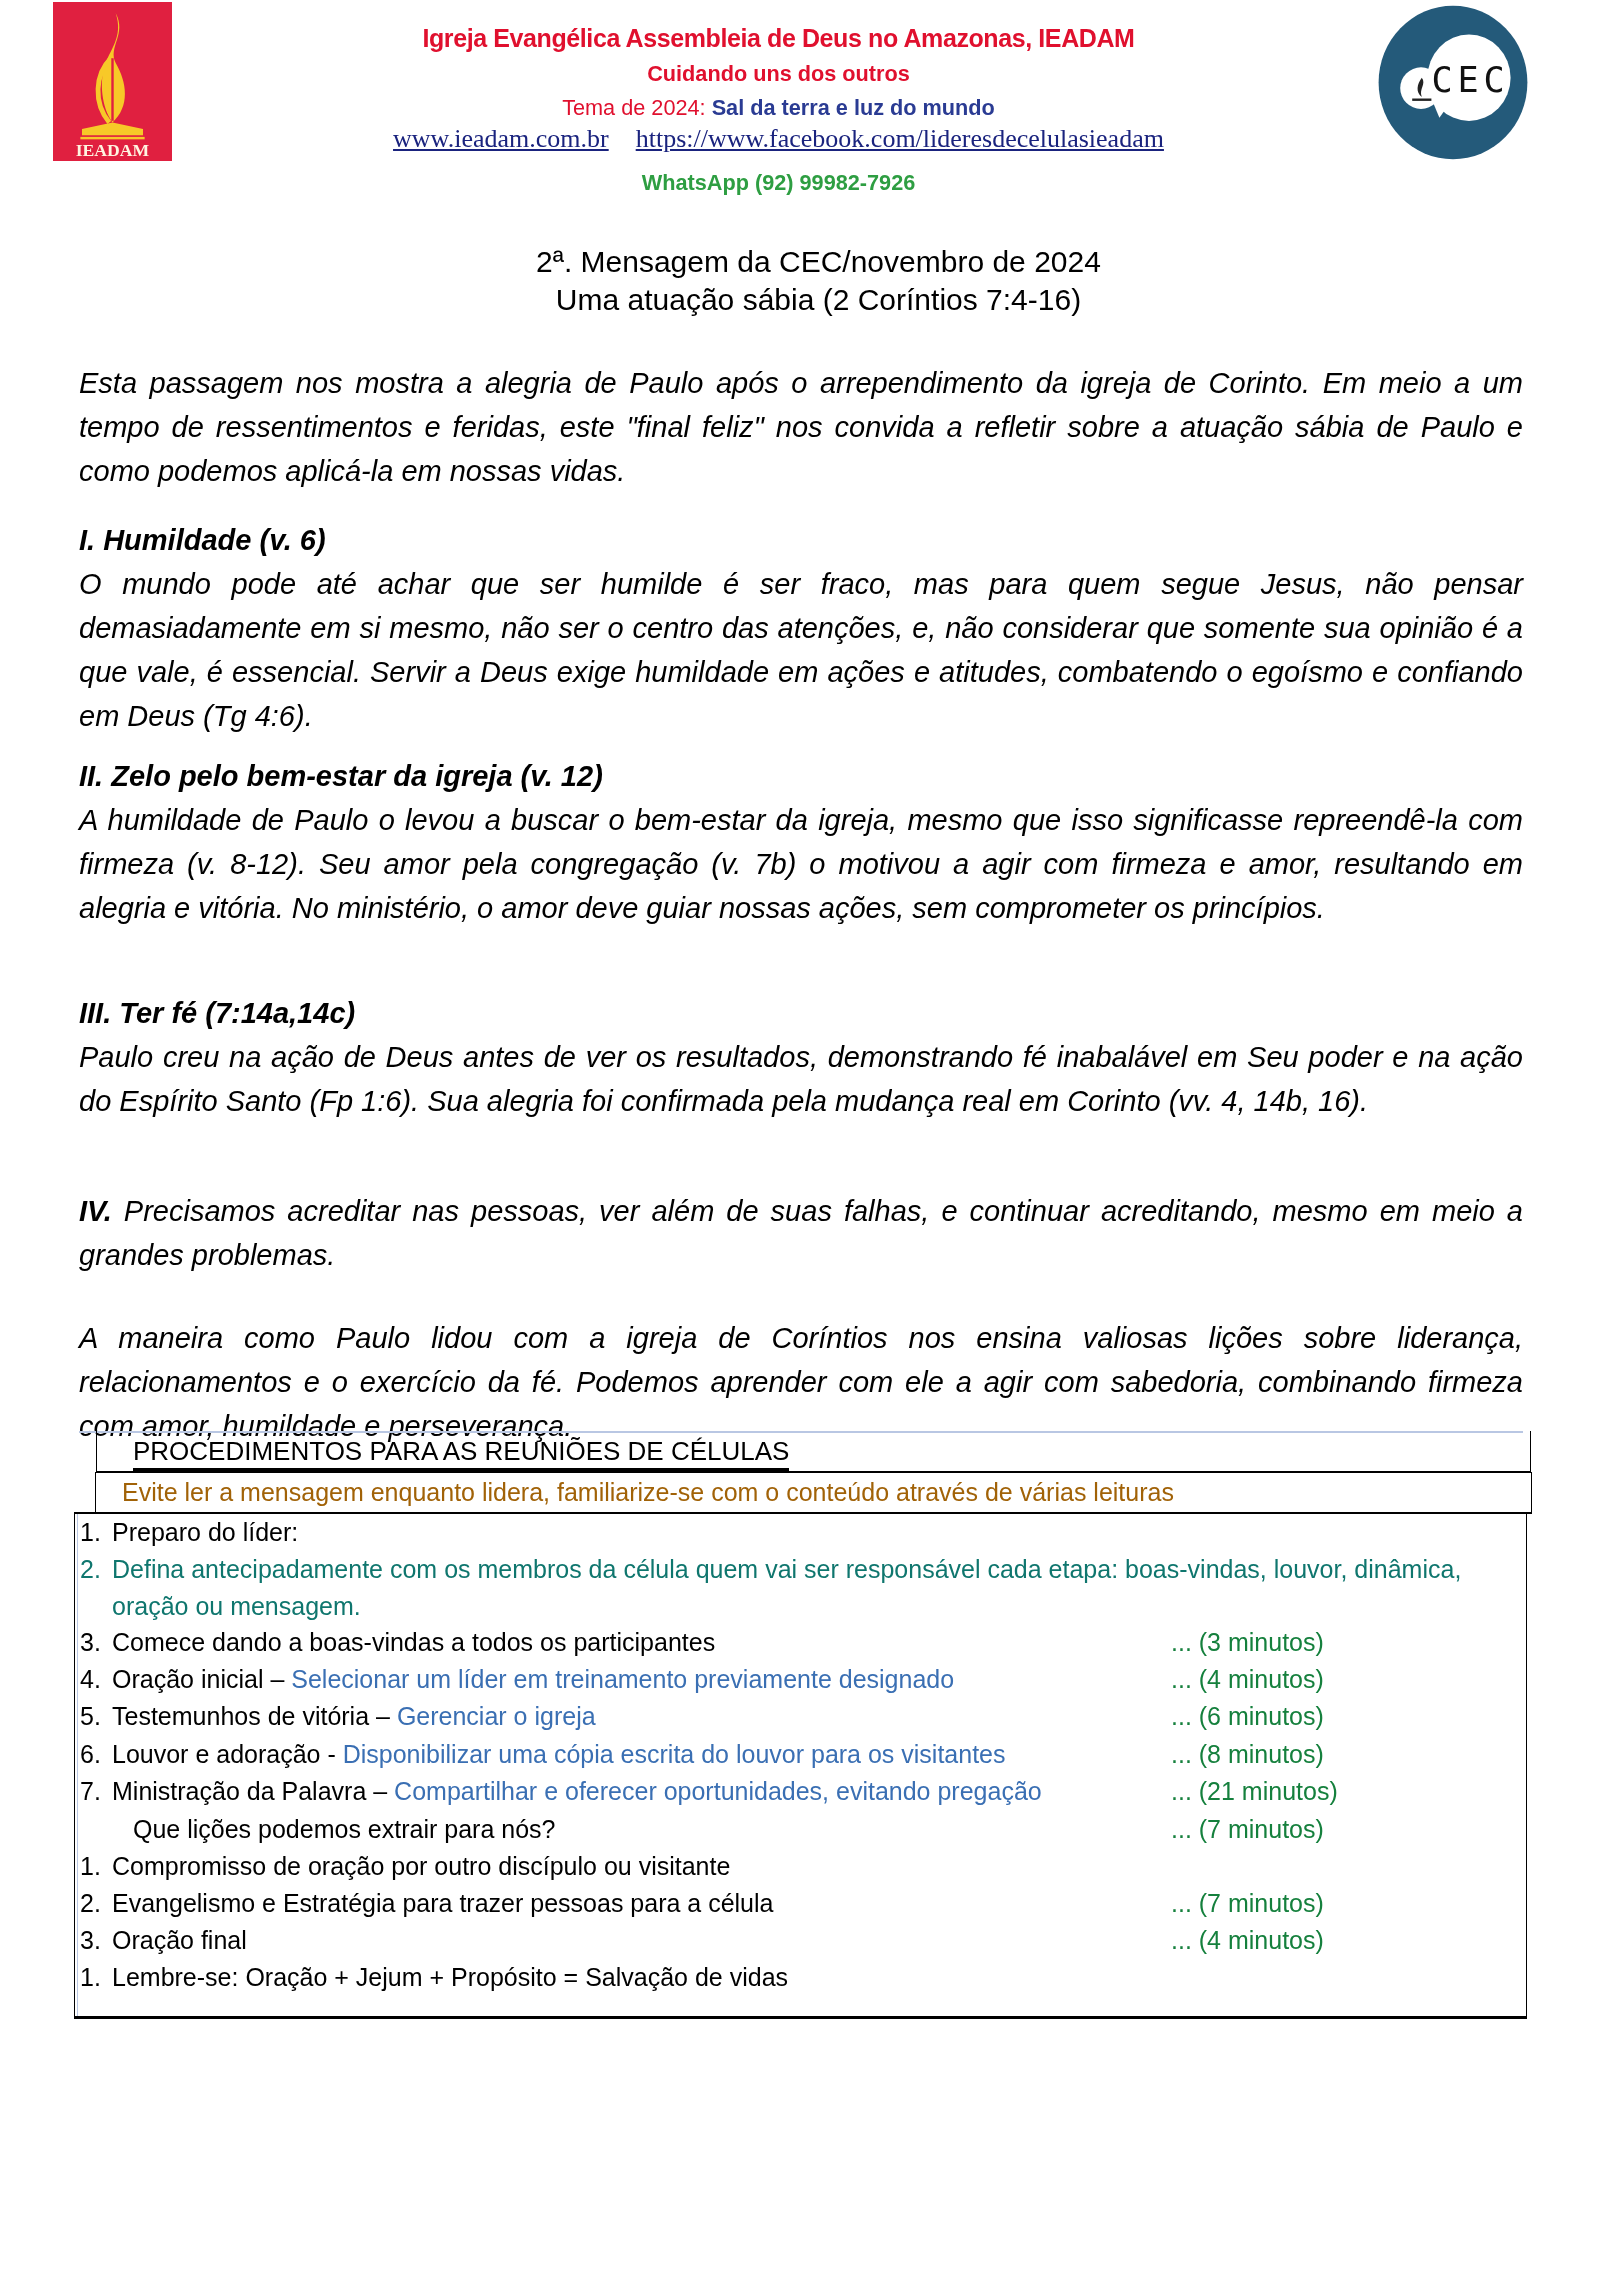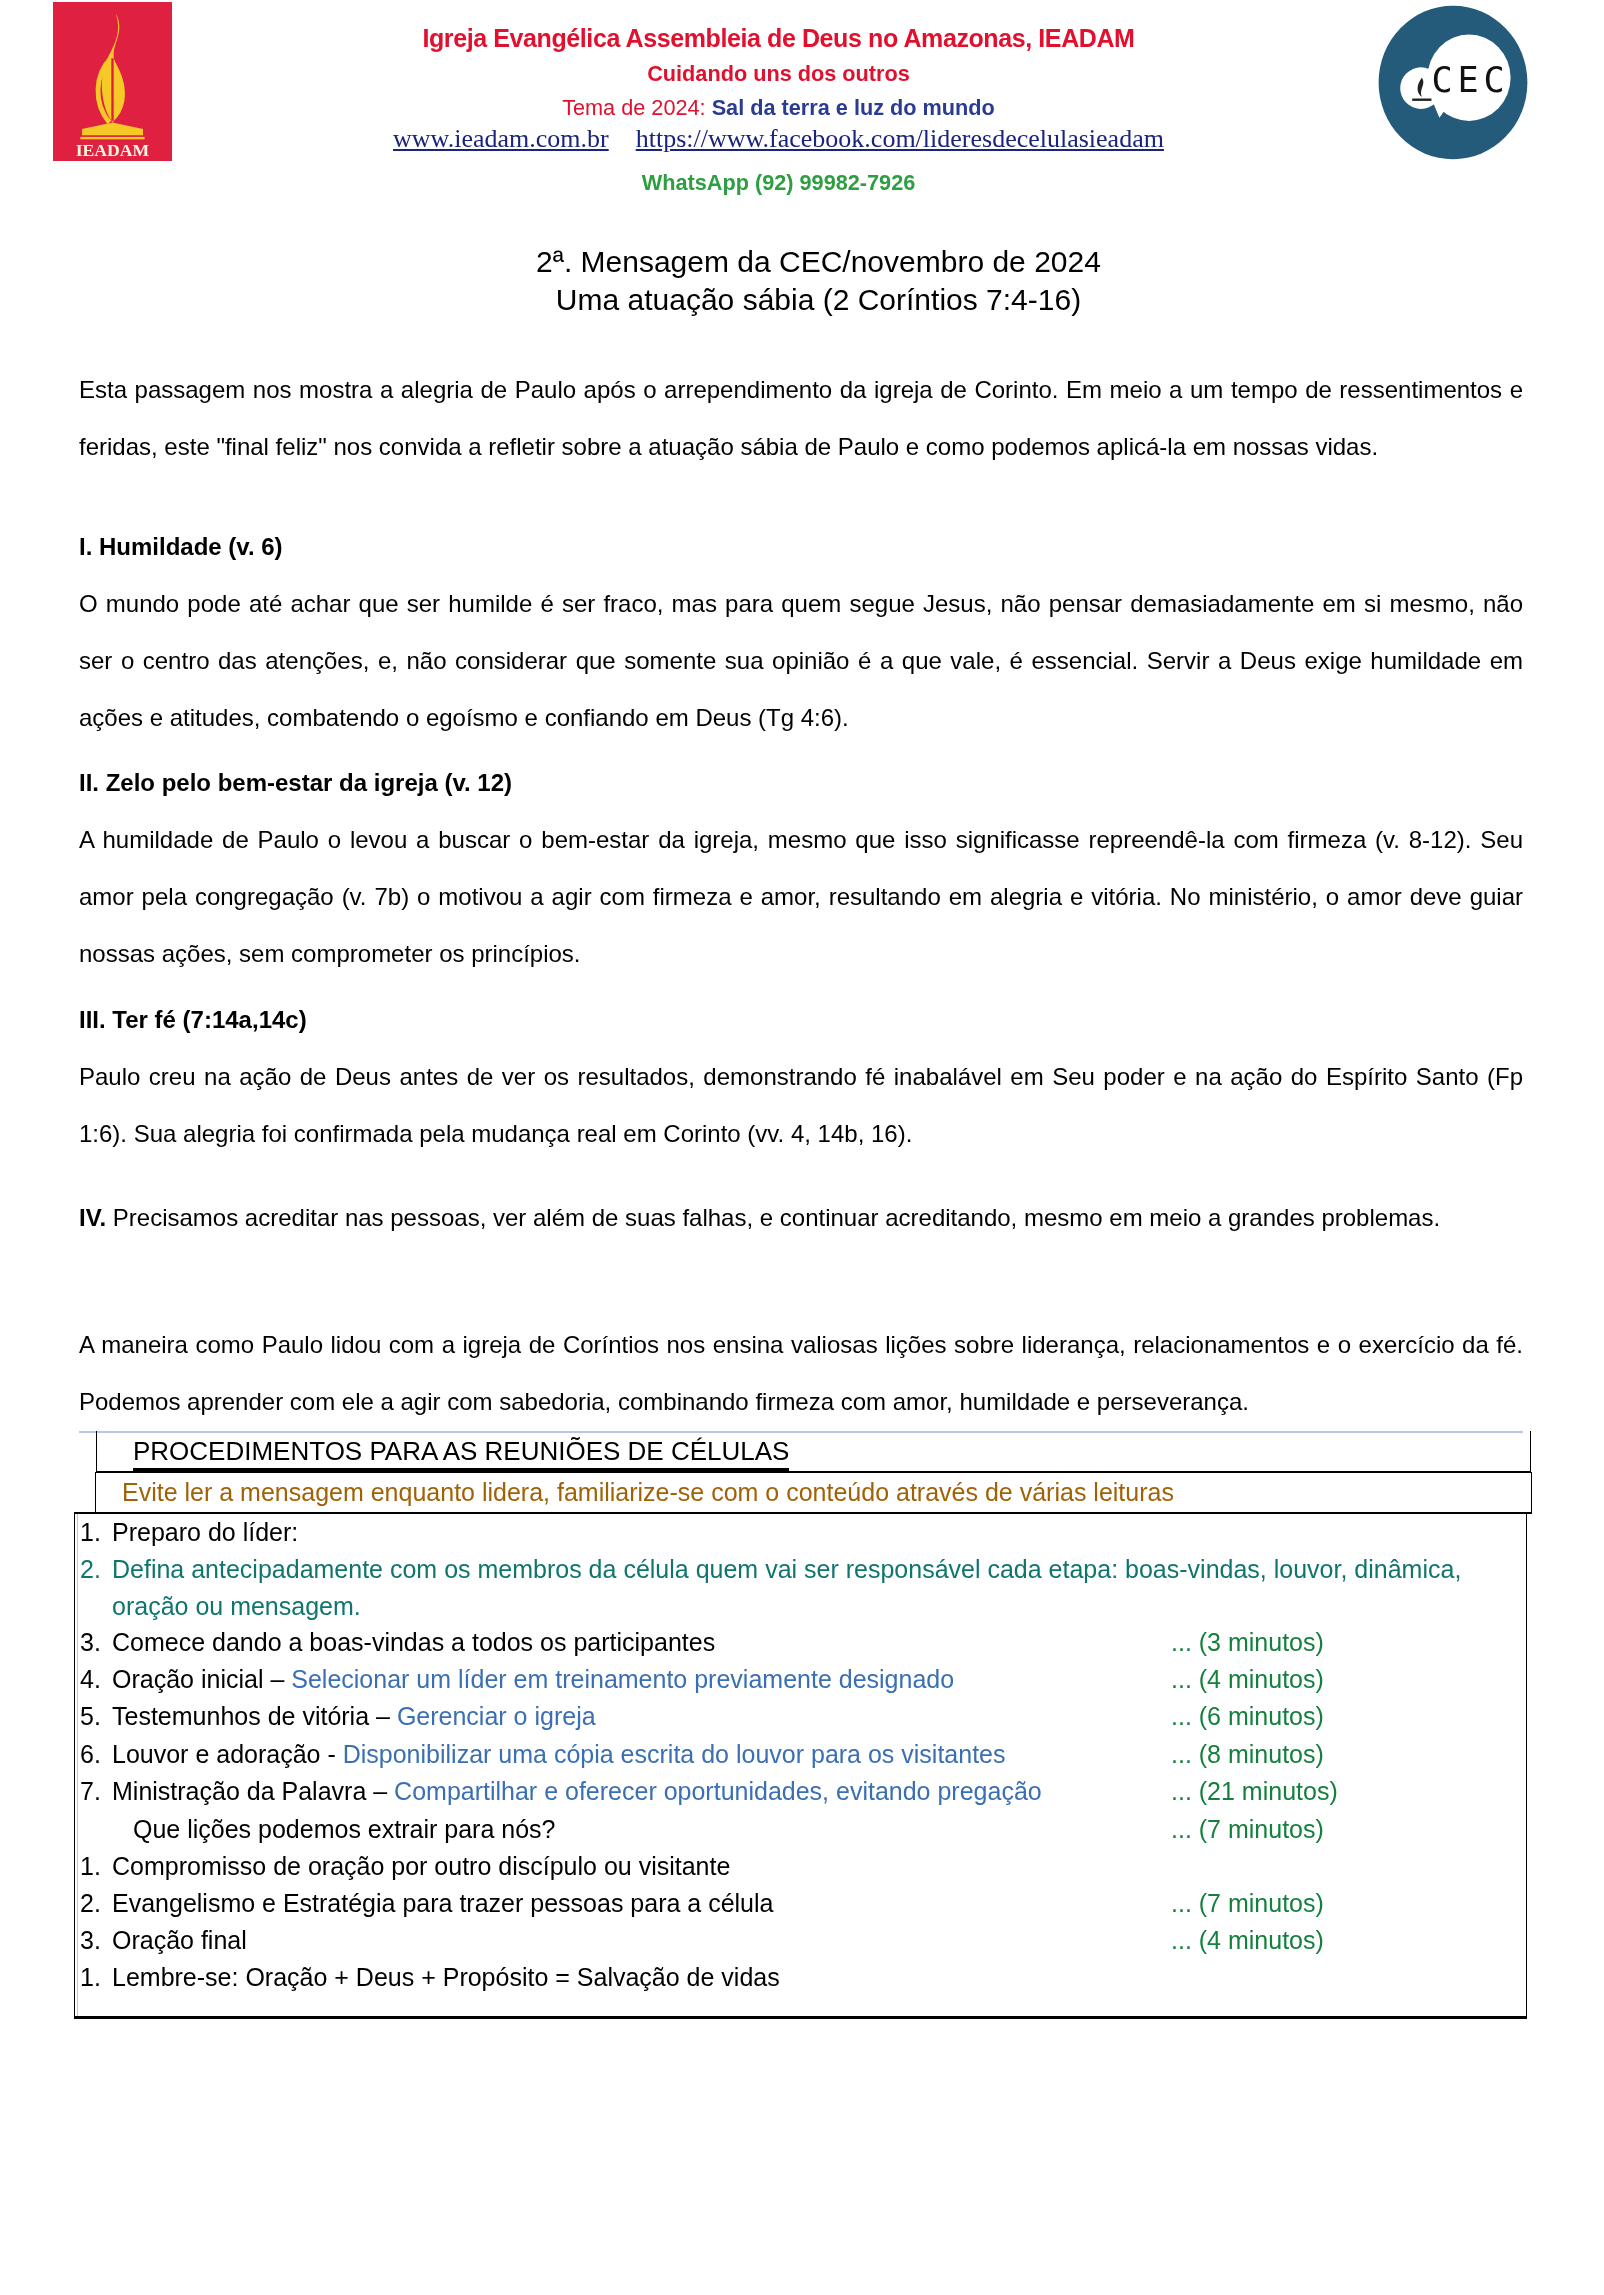--- a/index.html
+++ b/index.html
@@ -20,21 +20,21 @@
   .hdr-links a { color: #1a237e; text-decoration: underline; }
   .hdr-links .gap { display: inline-block; width: 27px; }
   .hdr-wa { top: 170px; font-size: 21.7px; font-weight: bold; color: #2e9e42; }
 
   
   .title { position: absolute; left: 16px; width: 1605px; text-align: center; font-size: 30px; white-space: nowrap; }
   .title1 { top: 245px; }
   .title2 { top: 283px; }
 
   
-  .para { position: absolute; left: 79px; width: 1444px; font-size: 24px; line-height: 57px; text-align: justify; }
+  .para { position: absolute; left: 79px; width: 1444px; font-size: 29px; line-height: 44px; text-align: justify; font-style: italic; }
   .para .h { font-weight: bold; display: block; }
   .p-intro { top: 361px; }
   .s1 { top: 518px; }
   .s2 { top: 754px; }
   .s3 { top: 991px; }
   .s4 { top: 1189px; }
   .p-concl { top: 1316px; }
 
   
   .box-outer-faint { position: absolute; left: 79px; top: 1431px; width: 1444px; height: 1.6px; background: #b9c7e3; }
@@ -121,14 +121,14 @@
 <div class="row blue-row cont" style="top:1589px"><span>oração ou mensagem.</span></div>
 <div class="row" style="top:1625px"><span class="num">3.</span><span>Comece dando a boas-vindas a todos os participantes</span><span class="time">... (3 minutos)</span></div>
 <div class="row" style="top:1662px"><span class="num">4.</span><span>Oração inicial – </span><span class="blue">Selecionar um líder em treinamento previamente designado</span><span class="time">... (4 minutos)</span></div>
 <div class="row" style="top:1699px"><span class="num">5.</span><span>Testemunhos de vitória – </span><span class="blue">Gerenciar o igreja</span><span class="time">... (6 minutos)</span></div>
 <div class="row" style="top:1737px"><span class="num">6.</span><span>Louvor e adoração - </span><span class="blue">Disponibilizar uma cópia escrita do louvor para os visitantes</span><span class="time">... (8 minutos)</span></div>
 <div class="row" style="top:1774px"><span class="num">7.</span><span>Ministração da Palavra – </span><span class="blue">Compartilhar e oferecer oportunidades, evitando pregação</span><span class="time">... (21 minutos)</span></div>
 <div class="row indent" style="top:1812px"><span>Que lições podemos extrair para nós?</span><span class="time" style="left:1038px">... (7 minutos)</span></div>
 <div class="row" style="top:1849px"><span class="num">1.</span><span>Compromisso de oração por outro discípulo ou visitante</span></div>
 <div class="row" style="top:1886px"><span class="num">2.</span><span>Evangelismo e Estratégia para trazer pessoas para a célula</span><span class="time">... (7 minutos)</span></div>
 <div class="row" style="top:1923px"><span class="num">3.</span><span>Oração final</span><span class="time">... (4 minutos)</span></div>
-<div class="row" style="top:1960px"><span class="num">1.</span><span>Lembre-se: Oração + Deus + Propósito = Salvação de vidas</span></div>
+<div class="row" style="top:1960px"><span class="num">1.</span><span>Lembre-se: Oração + Jejum + Propósito = Salvação de vidas</span></div>
 
 
 </body></html>

